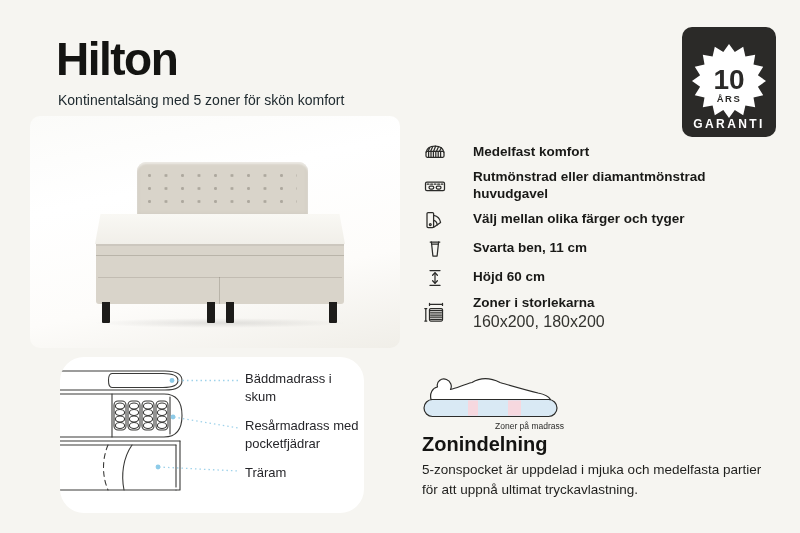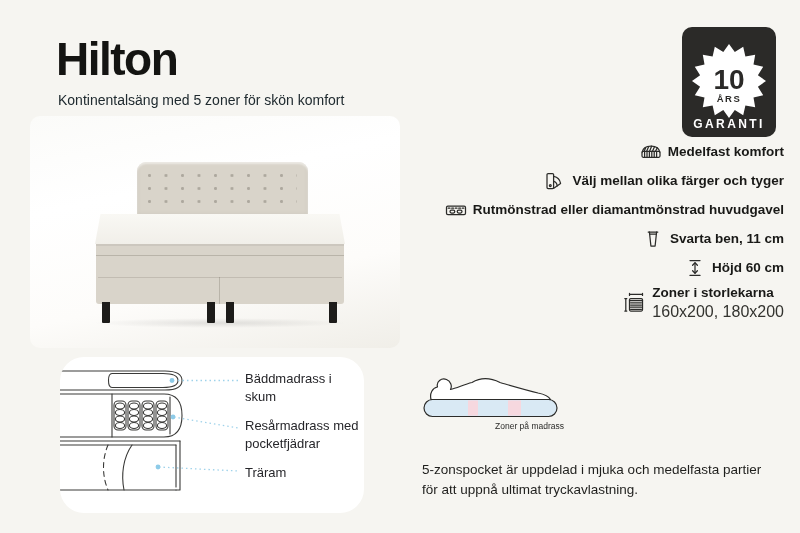--- a/index.html
+++ b/index.html
@@ -49,21 +49,21 @@
   .base-seam-h1 { position:absolute; left:0; right:0; top:11px; height:1px; background:rgba(90,84,72,.25); }
   .base-seam-h2 { position:absolute; left:2px; right:2px; top:33px; height:1px; background:rgba(90,84,72,.18); }
   .base-seam-v { position:absolute; left:123px; top:33px; width:1px; bottom:0; background:rgba(90,84,72,.25); }
   .leg { position:absolute; width:8px; height:21px; top:186px; background:#1d1c1a; border-radius:0 0 1px 1px; }
   .leg.l1{left:72px;} .leg.l2{left:177px;} .leg.l3{left:196px;} .leg.l4{left:299px;}
   .bed-shadow { position:absolute; left:62px; top:202px; width:256px; height:10px;
     background:radial-gradient(ellipse at center, rgba(0,0,0,.10), transparent 70%); }
 
   
   .features { position:absolute; left:422px; top:140px; width:362px; list-style:none; }
-  .feature { display:flex; align-items:center; gap:4px; min-height:24px; margin-bottom:5px;justify-content:flex-end; }
+  .feature { display:flex; align-items:center; gap:25px; min-height:24px; margin-bottom:5px; }
   .feature .ficon { flex:0 0 26px; height:24px; display:flex; align-items:center; justify-content:center; }
   .feature .ftext { font-size:13.5px; font-weight:700; color:#191917; line-height:1.25; }
   .feature .fsub { font-size:16px; font-weight:400; color:#33332f; margin-top:1px; }
   .ficon svg { stroke:#2b2b29; fill:none; stroke-width:1.25; stroke-linecap:round; stroke-linejoin:round; }
 
   
   .xsection-card {
     position:absolute; left:60px; top:357px; width:304px; height:156px;
     background:#ffffff; border-radius:24px; overflow:hidden;
   }
@@ -125,38 +125,38 @@
           <path d="M6.6 7.9 L5.2 11 M9.6 6.7 L7.8 11 M12.6 6.2 L10.7 11 M15.5 6.7 L13.6 11 M18.3 7.8 L16.6 11"></path>
           <rect x="3" y="11.3" width="18" height="6" rx="1.2"></rect>
           <path d="M5.6 11.3 V17.3 M8 11.3 V17.3 M10.4 11.3 V17.3 M12.8 11.3 V17.3 M15.2 11.3 V17.3 M17.6 11.3 V17.3"></path>
         </svg>
       </span>
       <span class="ftext">Medelfast komfort</span>
     </li>
     <li class="feature">
       <span class="ficon">
         <svg width="24" height="24" viewBox="0 0 24 24">
+          <rect x="2.5" y="8" width="19" height="8.6" rx="1.4"></rect>
+          <path d="M4.2 10.2 H19.8" stroke-dasharray="1.8 1.7"></path>
+          <rect x="6" y="12.1" width="4.8" height="2.9" rx="1.45"></rect>
+          <rect x="13.2" y="12.1" width="4.8" height="2.9" rx="1.45"></rect>
+        </svg>
+      </span>
+      <span class="ftext">Rutmönstrad eller diamantmönstrad huvudgavel</span>
+    </li>
+    <li class="feature">
+      <span class="ficon">
+        <svg width="24" height="24" viewBox="0 0 24 24">
           <rect x="4" y="4.5" width="6.6" height="15" rx="1.1"></rect>
           <path d="M10.8 7.4 A8.8 8.8 0 0 1 17.6 14.4 L10.8 19.3"></path>
           <path d="M10.8 12.3 A5 5 0 0 1 14.2 16.9"></path>
           <circle cx="7.3" cy="16.6" r="0.9"></circle>
         </svg>
       </span>
       <span class="ftext">Välj mellan olika färger och tyger</span>
-    </li>
-    <li class="feature">
-      <span class="ficon">
-        <svg width="24" height="24" viewBox="0 0 24 24">
-          <rect x="2.5" y="8" width="19" height="8.6" rx="1.4"></rect>
-          <path d="M4.2 10.2 H19.8" stroke-dasharray="1.8 1.7"></path>
-          <rect x="6" y="12.1" width="4.8" height="2.9" rx="1.45"></rect>
-          <rect x="13.2" y="12.1" width="4.8" height="2.9" rx="1.45"></rect>
-        </svg>
-      </span>
-      <span class="ftext">Rutmönstrad eller diamantmönstrad huvudgavel</span>
     </li>
     <li class="feature">
       <span class="ficon">
         <svg width="24" height="24" viewBox="0 0 24 24">
           <path d="M7.2 5 H16.8"></path>
           <path d="M8.4 5 L9.9 19 H14.1 L15.6 5"></path>
           <path d="M8.8 7.2 H15.2"></path>
         </svg>
       </span>
       <span class="ftext">Svarta ben, 11 cm</span>
@@ -246,16 +246,17 @@
   </div>
 
   <div class="zones">
     <svg class="zone-figure" width="144" height="58" viewBox="0 0 144 58">
       <rect x="4" y="36.5" width="133" height="17" rx="8.5" fill="#d9e9f4" stroke="#2c2c2a" stroke-width="1.2"></rect>
       <rect x="48" y="37.4" width="10" height="15.2" fill="#f6d8df"></rect>
       <rect x="88" y="37.4" width="13" height="15.2" fill="#f6d8df"></rect>
       <path d="M11 36.5 C9.5 30 12.5 25 17.5 24 C16 18.5 21.5 14.5 26.5 16.5 C30.5 18.3 32.5 22.5 30.5 26.5 C37 25 44 21.5 52 19.5 C62 13.5 72 15.5 80 19.5 C94 23.5 106 27 118 30 C124 31.2 128.5 33 130.5 36.5 Z" fill="#ffffff" stroke="#2c2c2a" stroke-width="1.2" stroke-linejoin="round"></path>
     </svg>
     <div class="zone-caption">Zoner på madrass</div>
+    <h2 class="zone-heading">Zonindelning</h2>
     <p class="zone-body">5-zonspocket är uppdelad i mjuka och medelfasta partier för att uppnå ultimat tryckavlastning.</p>
   </div>
 
 </div>
 
 </body></html>

